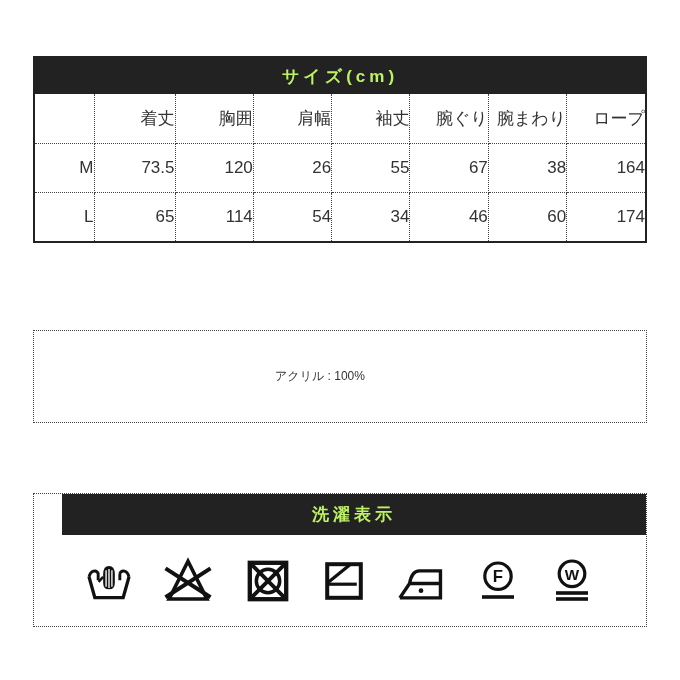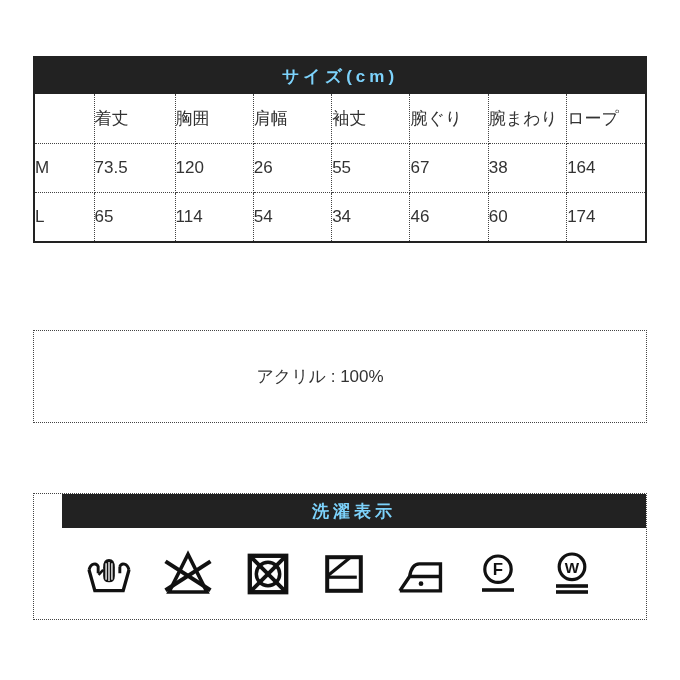--- a/index.html
+++ b/index.html
@@ -6,63 +6,63 @@
   html,body { width: 680px; height: 680px; background: #ffffff; }
   body {
     position: relative;
     font-family: "Liberation Sans", sans-serif;
     color: #333;
   }
   .section { position: absolute; left: 33px; width: 614px; background: #fff; }
 
   .bar {
     background: #222222;
-    color: #7dd3fc;
+    color: #bef264;
     font-weight: bold;
     font-size: 17px;
     letter-spacing: 4px;
     display: flex;
     align-items: center;
     justify-content: center;
   }
 
   
   #size-section { top: 56px; border: 2px solid #222; }
   #size-section .bar { height: 36px; }
   table { width: 100%; border-collapse: collapse; table-layout: fixed; }
   th, td {
     border: 1px dotted #444;
     height: 49px;
-    text-align: left;
+    text-align: right;
     vertical-align: middle;
     font-size: 17px;
     font-weight: normal;
     color: #333;
   }
   tr > *:first-child { border-left: none; }
   tr > *:last-child  { border-right: none; }
   tr:first-child > * { border-top: none; }
   tr:last-child > *  { border-bottom: none; }
 
   
   #material-section { top: 330px; border: 1px dotted #444; }
   #material-section .bar { height: 37px; }
   .material-body {
     height: 91px;
     display: flex;
     align-items: center;
     justify-content: center;
-    font-size: 17px;
+    font-size: 12px;
     color: #333;
     padding-right: 40px;
   }
 
   
   #care-section { top: 493px; border: 1px dotted #444; }
-  #care-section .bar { height: 34px; margin-left: 28px; }
+  #care-section .bar { height: 41px; margin-left: 28px; }
   .care-body {
     height: 91px;
     display: flex;
     align-items: center;
     justify-content: center;
     gap: 26px;
   }
   .care-icon { display: flex; align-items: center; }
   .care-icon svg { display: block; }
 </style>

